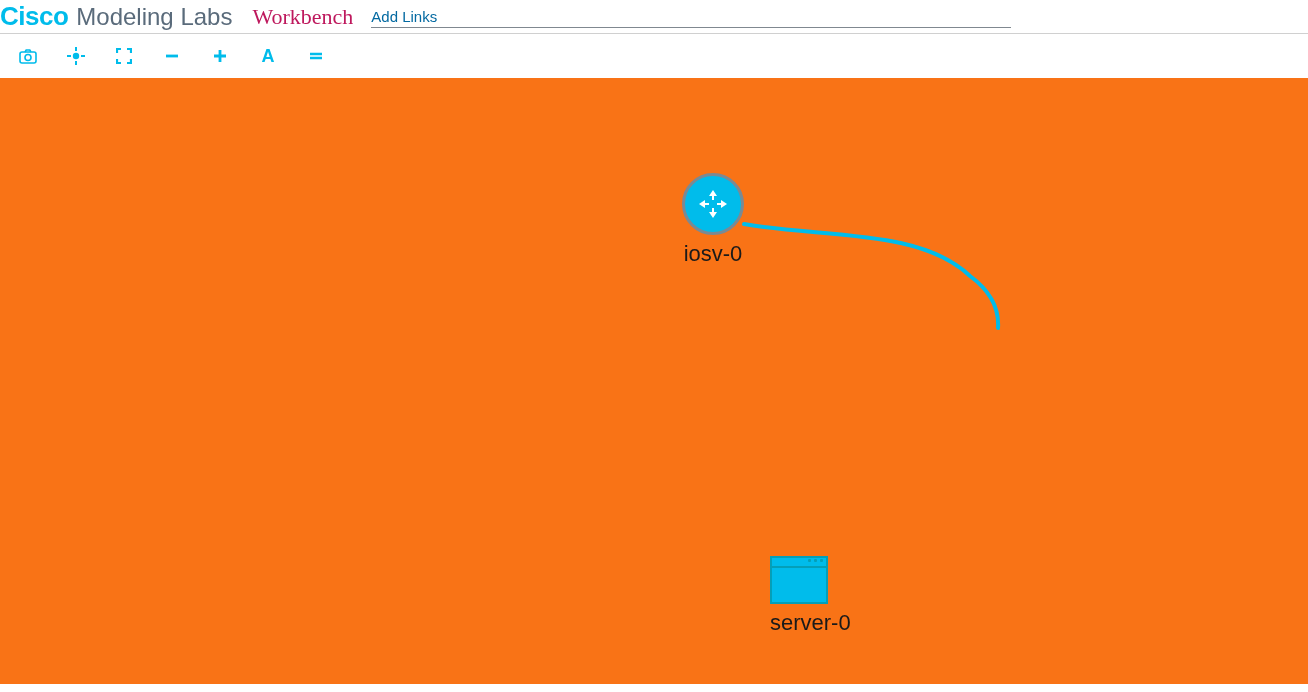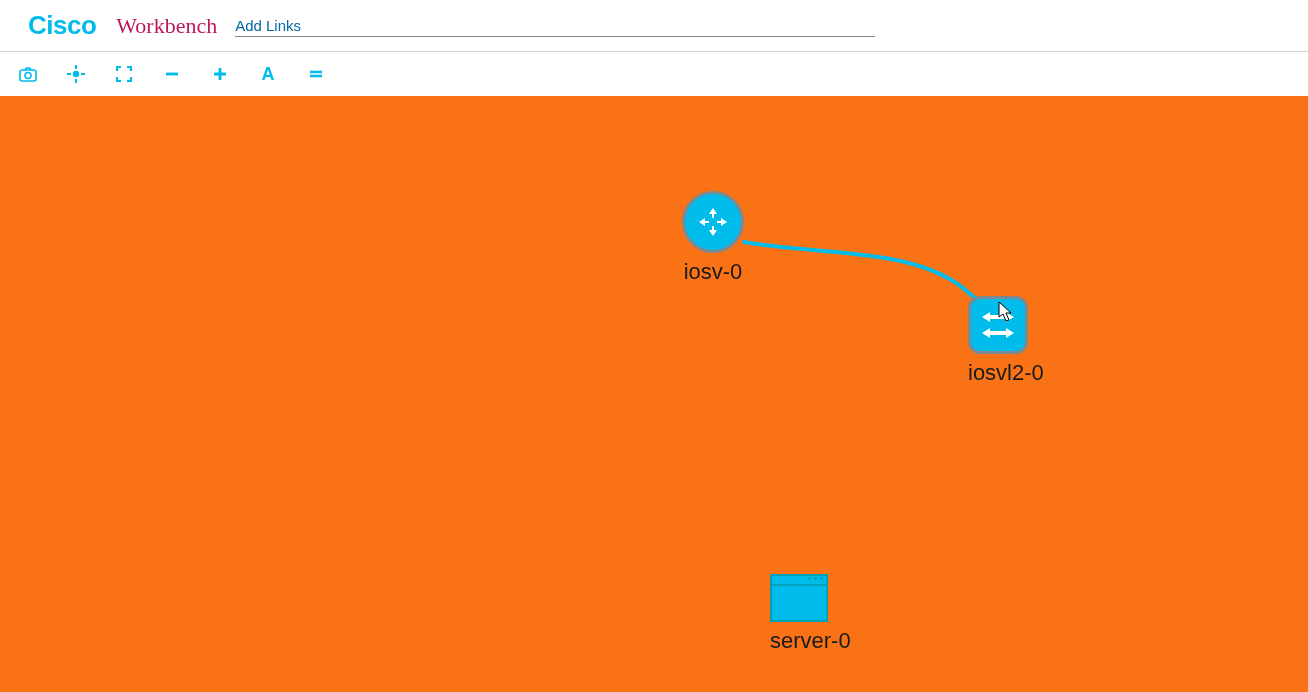--- a/index.html
+++ b/index.html
@@ -1,18 +1,18 @@
 <!DOCTYPE html>
 <html><head>
 <meta charset="utf-8">
 <style>
 * { box-sizing: border-box; margin: 0; padding: 0; font-family: -apple-system, BlinkMacSystemFont, "Segoe UI", Helvetica, Arial, sans-serif; }
 html, body { width: 1308px; height: 692px; background: #fff; overflow: hidden; }
 .header {
-  display: flex; align-items: center; height: 52px; padding: 0 28px;
+  display: flex; align-items: center; height: 34px; padding: 0 0;
   border-bottom: 1px solid #d0d0d0;
 }
 .brand { display: flex; align-items: baseline; gap: 8px; margin-right: 20px; }
 .brand-cisco { color: #00bceb; font-weight: 700; font-size: 26px; letter-spacing: -0.5px; }
 .brand-labs  { color: #5a6b7b; font-weight: 300; font-size: 24px; }
 .nav-item { color: #be185d; font-size: 22px; font-weight: 400; margin-right: 18px; font-family: Liberation Serif, serif; }
 .search-wrap { flex: 1; display: flex; align-items: center; }
 .search-input {
   width: 640px; border: none; border-bottom: 1px solid #808890;
   font-size: 15px; color: #0369a1; background: transparent; padding: 2px 0;
@@ -57,20 +57,21 @@
 
 
 .cursor-overlay { position: absolute; width: 18px; height: 22px; pointer-events: none; }
 </style>
 </head>
 <body>
 
 <div class="header">
   <div class="brand">
     <span class="brand-cisco">Cisco</span>
+    <span class="brand-labs">Modeling Labs</span>
   </div>
   <span class="nav-item">Workbench</span>
   <div class="search-wrap">
     <input class="search-input" type="text" value="Add Links" style="">
   </div>
 </div>
 
 <div class="toolbar">
   <div class="tool-btn">
     <svg width="18" height="16" viewBox="0 0 18 16" fill="none" stroke="#00bceb" stroke-width="1.6">
@@ -124,35 +125,20 @@
       <svg width="40" height="40" viewBox="0 0 40 40" fill="#fff">
         <path d="M20 6l-4 6h3v4h2v-4h3z"></path>
         <path d="M20 34l4-6h-3v-4h-2v4h-3z"></path>
         <path d="M6 20l6-4v3h4v2h-4v3z"></path>
         <path d="M34 20l-6 4v-3h-4v-2h4v-3z"></path>
       </svg>
     </div>
     <div class="node-label">iosv-0</div>
   </div>
 
-  <div class="node" style="left:968px; top:200px;">
-    <div class="switch-icon">
-      <svg width="44" height="44" viewBox="0 0 44 44" fill="#fff">
-        <path d="M6 14l8-5v3h10v4H14v3z"></path>
-        <path d="M38 14l-8-5v3H20v4h10v3z"></path>
-        <path d="M6 30l8-5v3h10v4H14v3z"></path>
-        <path d="M38 30l-8-5v3H20v4h10v3z"></path>
-      </svg>
-
-      <svg class="cursor-overlay" style="left:26px; top:2px;" viewBox="0 0 18 22">
-        <path d="M2 1l0 15 4-3 3 7 3-1-3-7 5 0z" fill="#fff" stroke="#000" stroke-width="1"></path>
-      </svg>
-    </div>
-    <div class="node-label">iosvl2-0</div>
-  </div>
 
   <div class="node" style="left:770px; top:430px;margin-top:48px;">
     <div class="server-icon">
       <div class="titlebar"></div>
       <div class="dots">
           <span></span>
           <span></span>
           <span></span>
         </div>
     </div>

